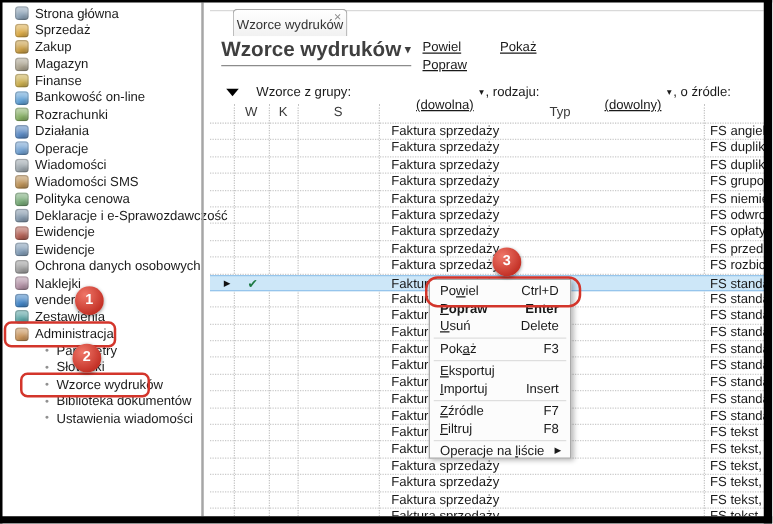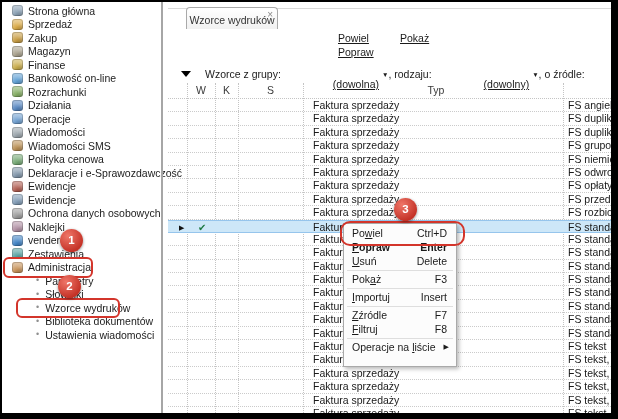--- a/index.html
+++ b/index.html
@@ -47,21 +47,21 @@
   .fval-text{text-decoration:underline;color:#1a1a1a;margin-top:20px;}
   .fcaret{font-size:6.5px;margin-left:3px;color:#1a1a1a;}
   .fseg.blue .fval-text,.fseg.blue .fcaret{color:#2a6fc2;}
 
   
   .grid{position:absolute;left:168px;top:83px;width:445px;height:330px;overflow:hidden;font-size:10.5px;z-index:1;}
   .vline{position:absolute;top:0;bottom:0;width:0;border-left:1px dotted #c4c4c4;}
   .ghead{position:absolute;left:0;top:0;right:0;height:16px;border-bottom:1px dotted #c4c4c4;
          box-sizing:border-box;color:#3a3a3a;}
   .gh{position:absolute;top:1px;text-align:center;cursor:pointer;}
-  .gh.w{left:19px;width:28px;} .gh.k{left:47px;width:23px;} .gh.s{left:70px;width:65px;} .gh.typ{left:138px;width:260px;}
+  .gh.w{left:19px;width:28px;} .gh.k{left:47px;width:23px;} .gh.s{left:70px;width:65px;} .gh.typ{left:150px;width:260px;}
   .rows{position:absolute;left:0;top:16px;right:0;}
   .row{position:relative;height:13.4px;box-sizing:border-box;border-bottom:1px dotted #cbcbcb;}
   .row .marker{display:none;position:absolute;left:11px;top:2.5px;font-size:7px;color:#111;line-height:9px;}
   .row .check{display:none;position:absolute;left:30px;top:1px;font-size:10px;color:#1d7a44;line-height:11px;}
   .c-typ{position:absolute;left:145px;top:0;line-height:13px;white-space:nowrap;color:#1a1a1a;}
   .c-name{position:absolute;left:400px;right:0;top:0;line-height:13px;white-space:nowrap;overflow:hidden;color:#1a1a1a;}
   .row.sel{background:#cde7f8;border-top:1px solid #96c5ec;border-bottom:1px solid #96c5ec;}
   .row.sel .marker,.row.sel .check{display:block;}
 
   
@@ -194,20 +194,23 @@
   </div>
     </nav>
   <div class="splitter"></div>
 
   <div class="tabline"></div>
   <div class="tab">
     <span>Wzorce wydruków</span>
     <span class="tabx">×</span>
   </div>
 
+  <div class="title">
+    <span>Wzorce wydruków</span><span class="tcaret">▾</span>
+  </div>
   <a class="qlink powiel">Powiel</a>
   <a class="qlink popraw">Popraw</a>
   <a class="qlink pokaz">Pokaż</a>
 
   <div class="filterbar">
     <span class="funnel"></span>
     <span id="fsegs" style="display: inline-flex;"><span class="fseg">
     <span class="flabel">Wzorce z grupy:</span>
     <a class="fval">
       <span class="fval-text">(dowolna)</span>
@@ -384,20 +387,24 @@
     <span class="mi-l"><span></span><u>U</u><span>suń</span></span>
     <span class="mi-s">Delete</span>
   </div>
       <div class="msep"></div>
       <div class="mi">
     <span class="mi-l"><span>Pok</span><u>a</u><span>ż</span></span>
     <span class="mi-s">F3</span>
   </div>
       <div class="msep"></div>
       <div class="mi">
+    <span class="mi-l"><span></span><u>E</u><span>ksportuj</span></span>
+    <span class="mi-s"></span>
+  </div>
+      <div class="mi">
     <span class="mi-l"><span></span><u>I</u><span>mportuj</span></span>
     <span class="mi-s">Insert</span>
   </div>
       <div class="msep"></div>
       <div class="mi">
     <span class="mi-l"><span></span><u>Z</u><span>źródle</span></span>
     <span class="mi-s">F7</span>
   </div>
       <div class="mi">
     <span class="mi-l"><span></span><u>F</u><span>iltruj</span></span>

